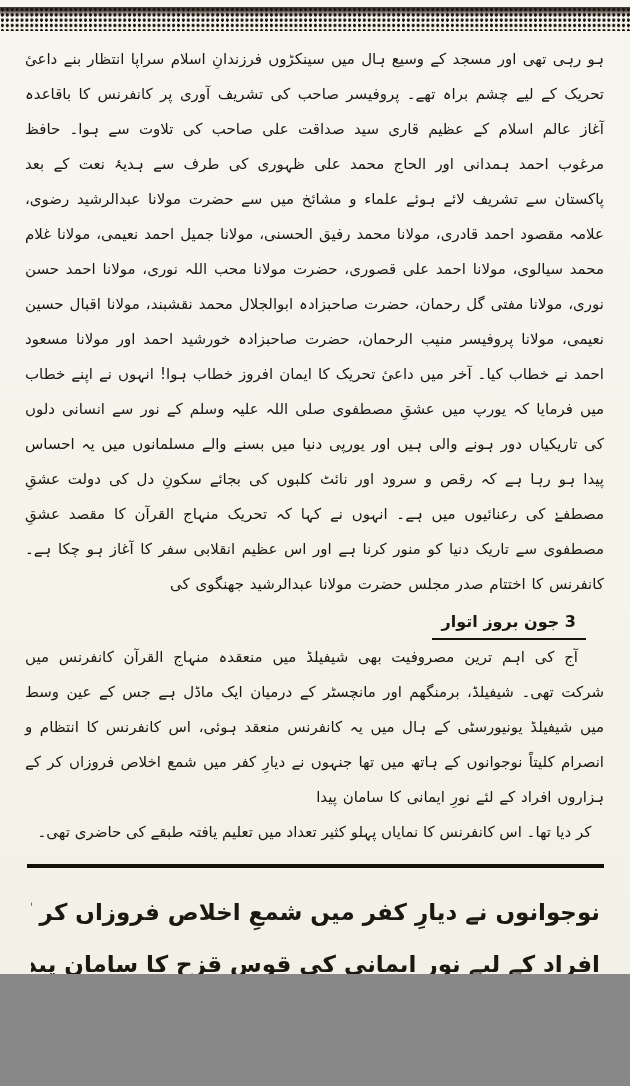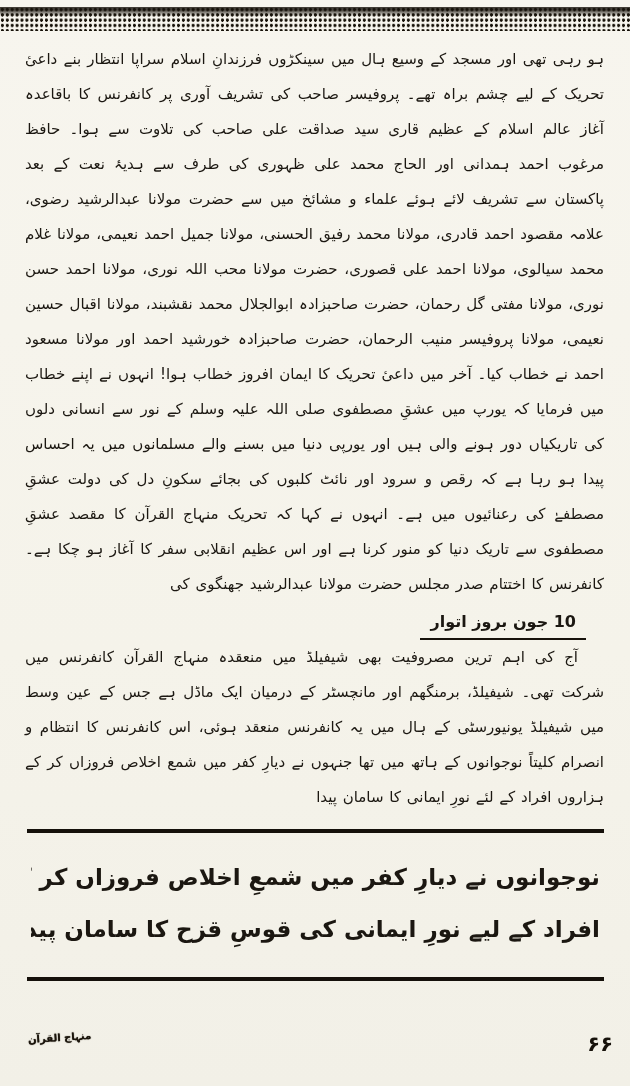--- a/index.html
+++ b/index.html
@@ -1,18 +1,18 @@
 <!DOCTYPE html>
 <html lang="ur" dir="rtl"><head>
 <meta charset="utf-8">
 <style>
   html,body{margin:0;padding:0;background:#888;}
   .page{
     position:relative;
-    width:630px;height:1086px;
+    width:630px;height:974px;
     margin:0 auto;
     background:#f6f4ec;
     background-image:linear-gradient(180deg,#f7f5ee 0%,#f5f3ea 60%,#f2f0e7 100%);
     overflow:hidden;
     font-family:"DejaVu Sans",sans-serif;
     color:#1b1711;
     box-sizing:border-box;
   }
   
   .halftone-band{
@@ -86,26 +86,27 @@
 <div class="page">
 
   <div class="halftone-band"></div>
 
   <div class="content">
 
     <p class="body-text">ہو رہی تھی اور مسجد کے وسیع ہال میں سینکڑوں فرزندانِ اسلام سراپا انتظار بنے داعیٔ تحریک کے لیے چشم براہ تھے۔ پروفیسر صاحب کی تشریف آوری پر کانفرنس کا باقاعدہ آغاز عالم اسلام کے عظیم قاری سید صداقت علی صاحب کی تلاوت سے ہوا۔ حافظ مرغوب احمد ہمدانی اور الحاج محمد علی ظہوری کی طرف سے ہدیۂ نعت کے بعد پاکستان سے تشریف لائے ہوئے علماء و مشائخ میں سے حضرت مولانا عبدالرشید رضوی، علامہ مقصود احمد قادری، مولانا محمد رفیق الحسنی، مولانا جمیل احمد نعیمی، مولانا غلام محمد سیالوی، مولانا احمد علی قصوری، حضرت مولانا محب اللہ نوری، مولانا احمد حسن نوری، مولانا مفتی گل رحمان، حضرت صاحبزادہ ابوالجلال محمد نقشبند، مولانا اقبال حسین نعیمی، مولانا پروفیسر منیب الرحمان، حضرت صاحبزادہ خورشید احمد اور مولانا مسعود احمد نے خطاب کیا۔ آخر میں داعیٔ تحریک کا ایمان افروز خطاب ہوا! انہوں نے اپنے خطاب میں فرمایا کہ یورپ میں عشقِ مصطفوی صلی اللہ علیہ وسلم کے نور سے انسانی دلوں کی تاریکیاں دور ہونے والی ہیں اور یورپی دنیا میں بسنے والے مسلمانوں میں یہ احساس پیدا ہو رہا ہے کہ رقص و سرود اور نائٹ کلبوں کی بجائے سکونِ دل کی دولت عشقِ مصطفےٰ کی رعنائیوں میں ہے۔ انہوں نے کہا کہ تحریک منہاج القرآن کا مقصد عشقِ مصطفوی سے تاریک دنیا کو منور کرنا ہے اور اس عظیم انقلابی سفر کا آغاز ہو چکا ہے۔ کانفرنس کا اختتام صدر مجلس حضرت مولانا عبدالرشید جھنگوی کی</p>
 
 
     <div class="date-row">
-      <span class="date-text">10 جون بروز اتوار</span>
+      <span class="date-text">3 جون بروز اتوار</span>
     </div>
 
 
     <p class="body-text entry-body">آج کی اہم ترین مصروفیت بھی شیفیلڈ میں منعقدہ منہاج القرآن کانفرنس میں شرکت تھی۔ شیفیلڈ، برمنگھم اور مانچسٹر کے درمیان ایک ماڈل ہے جس کے عین وسط میں شیفیلڈ یونیورسٹی کے ہال میں یہ کانفرنس منعقد ہوئی، اس کانفرنس کا انتظام و انصرام کلیتاً نوجوانوں کے ہاتھ میں تھا جنہوں نے دیارِ کفر میں شمع اخلاص فروزاں کر کے ہزاروں افراد کے لئے نورِ ایمانی کا سامان پیدا</p>
 
+    <p class="closing-line">کر دیا تھا۔ اس کانفرنس کا نمایاں پہلو کثیر تعداد میں تعلیم یافتہ طبقے کی حاضری تھی۔</p>
 
     <div class="quote-box">
       <div class="quote-line">نوجوانوں نے دیارِ کفر میں شمعِ اخلاص فروزاں کر کے ہزاروں</div>
       <div class="quote-line">افراد کے لیے نورِ ایمانی کی قوسِ قزح کا سامان پیدا کر دیا تھا</div>
     </div>
 
   </div>
 
   <span class="stamp">منہاج القرآن</span>
 

